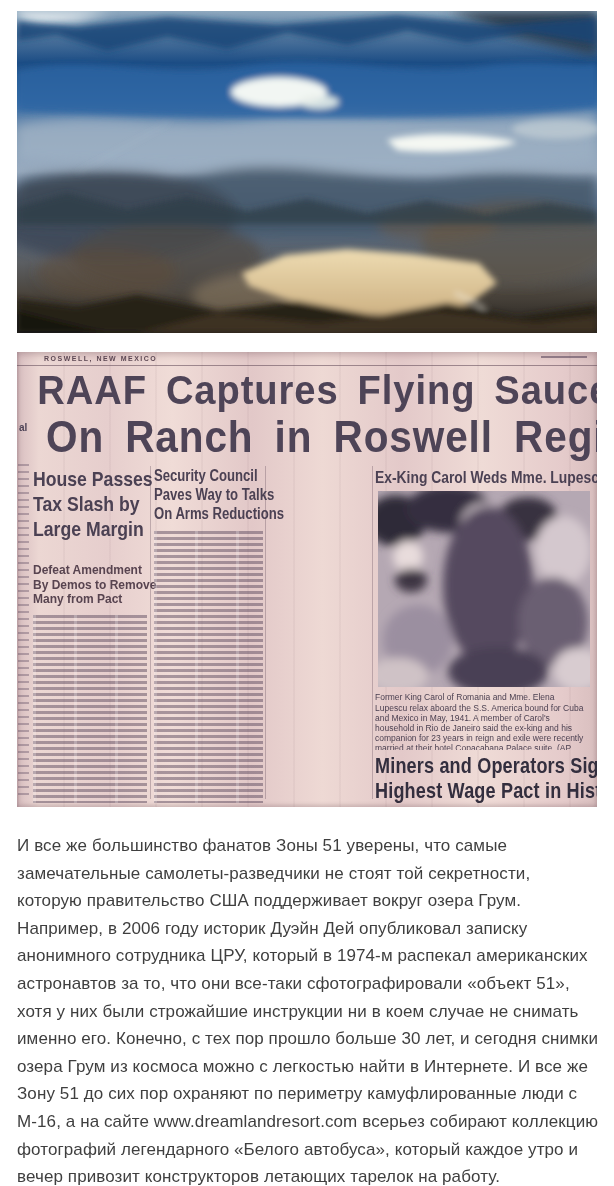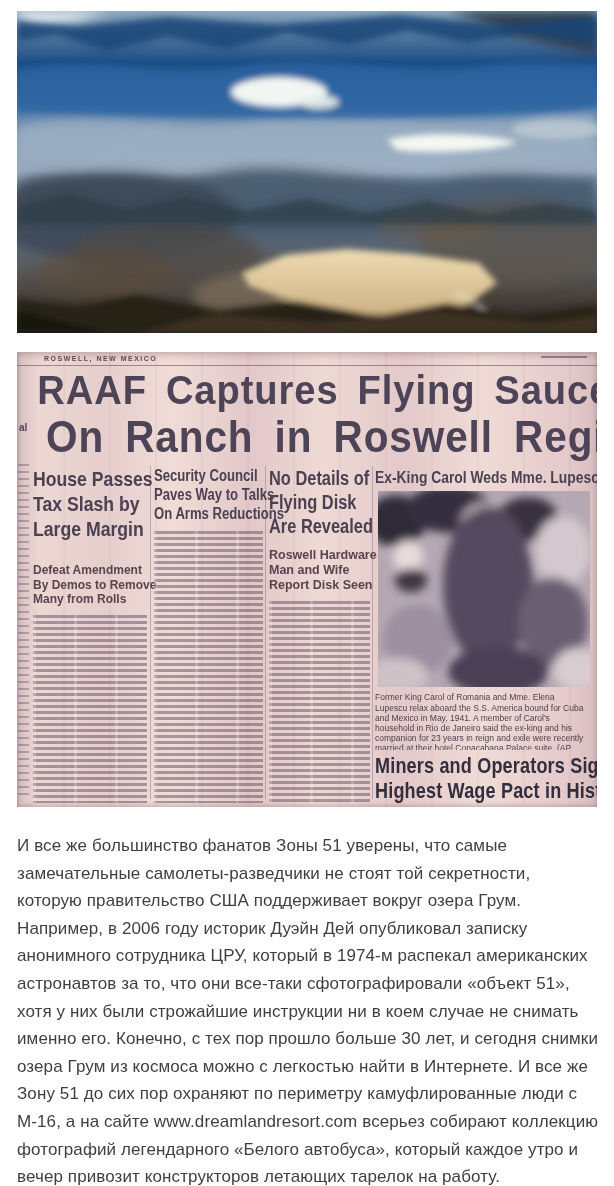--- a/index.html
+++ b/index.html
@@ -133,47 +133,34 @@
 
     <div class="np-col" style="left:16px;width:114px;">
       <div class="np-title squishL" style="font-size:21px;line-height:25px;transform:scaleX(.84);white-space:nowrap;">
         <div>House Passes</div>
         <div>Tax Slash by</div>
         <div>Large Margin</div>
       </div>
       <div class="np-sub" style="margin-top:22px;font-size:12px;line-height:14.5px;white-space:nowrap;">
         <div>Defeat Amendment</div>
         <div>By Demos to Remove</div>
-        <div>Many from Rolls</div>
+        <div>Many from Pact</div>
       </div>
       <div class="bodylines"></div>
     </div>
 
     <div class="np-col" style="left:137px;width:109px;">
       <div class="np-title squishL" style="font-size:16px;line-height:19px;transform:scaleX(.82);white-space:nowrap;">
         <div>Security Council</div>
         <div>Paves Way to Talks</div>
         <div>On Arms Reductions</div>
       </div>
       <div class="bodylines"></div>
     </div>
 
-    <div class="np-col" style="left:252px;width:101px;">
-      <div class="np-title squishL" style="font-size:20px;line-height:24px;transform:scaleX(.82);white-space:nowrap;">
-        <div>No Details of</div>
-        <div>Flying Disk</div>
-        <div>Are Revealed</div>
-      </div>
-      <div class="np-sub" style="margin-top:10px;font-size:12.5px;line-height:15px;white-space:nowrap;">
-        <div>Roswell Hardware</div>
-        <div>Man and Wife</div>
-        <div>Report Disk Seen</div>
-      </div>
-      <div class="bodylines"></div>
-    </div>
 
     <div class="np-col" style="left:358px;width:219px;">
       <div class="np-title squishL" style="font-size:16.5px;line-height:18px;transform:scaleX(.84);white-space:nowrap;margin-top:2px;">Ex-King Carol Weds Mme. Lupescu</div>
 
       <div id="photo-wedding" aria-label="Newspaper photograph of former King Carol and Mme. Elena Lupescu">
         <svg viewBox="0 0 212 198" preserveAspectRatio="none">
           <defs>
               <filter id="wb" x="-30%" y="-30%" width="160%" height="160%">
                 <feGaussianBlur stdDeviation="5"></feGaussianBlur>
               </filter>

